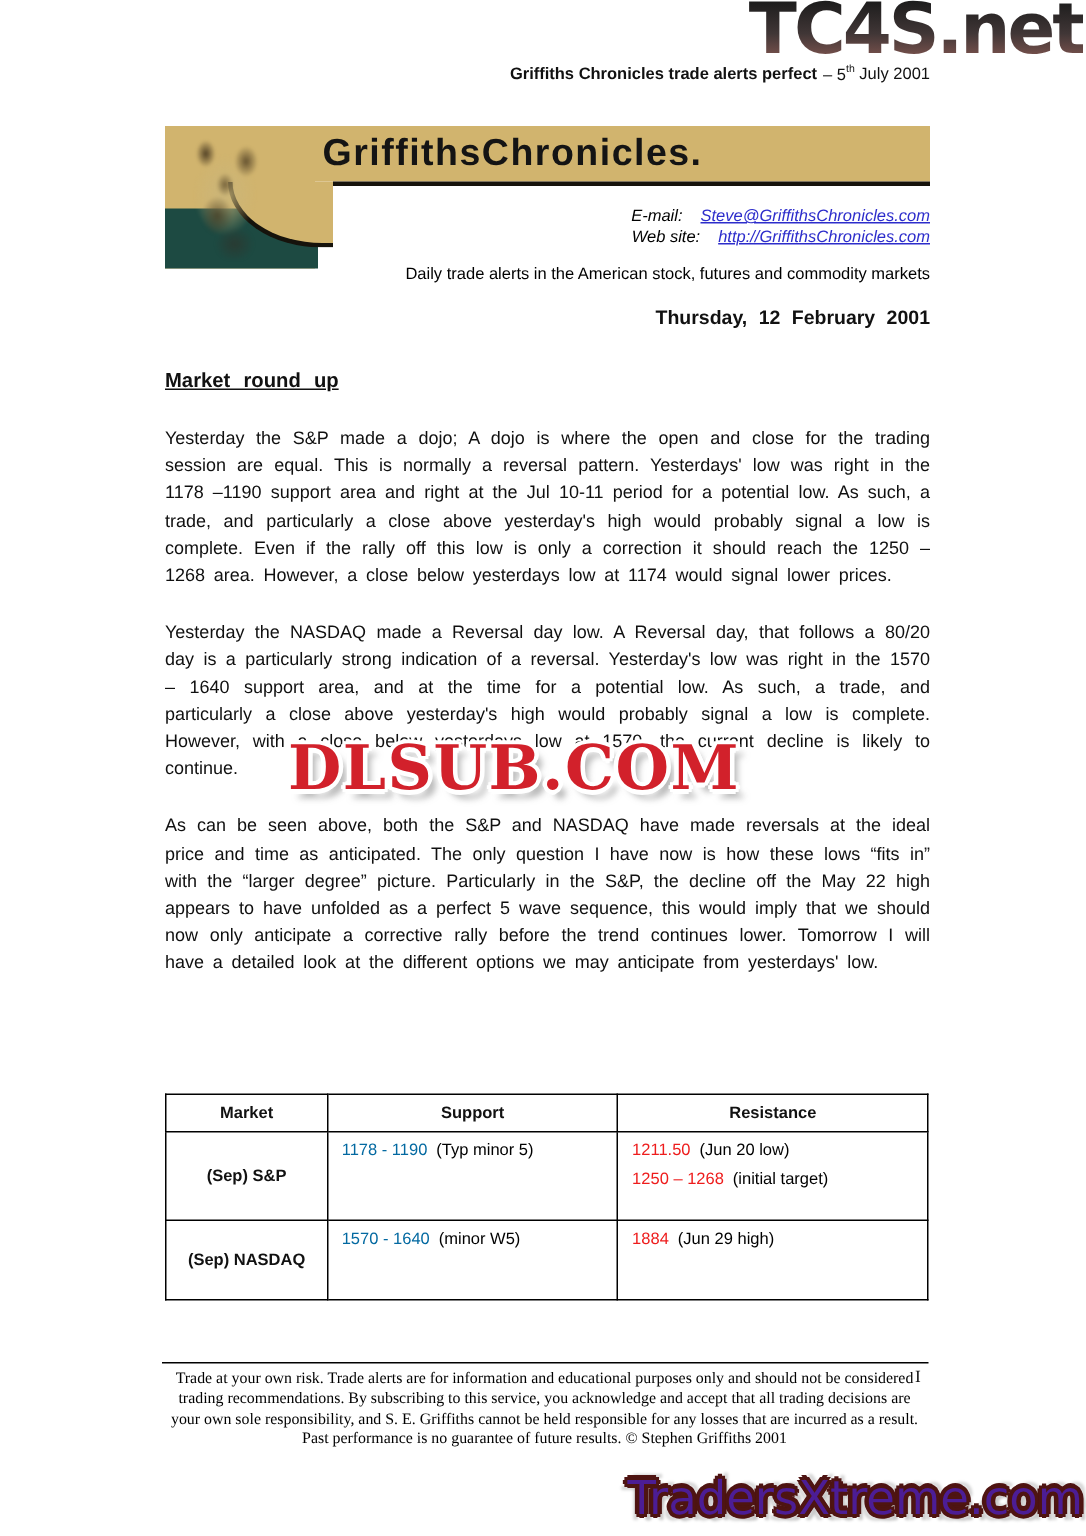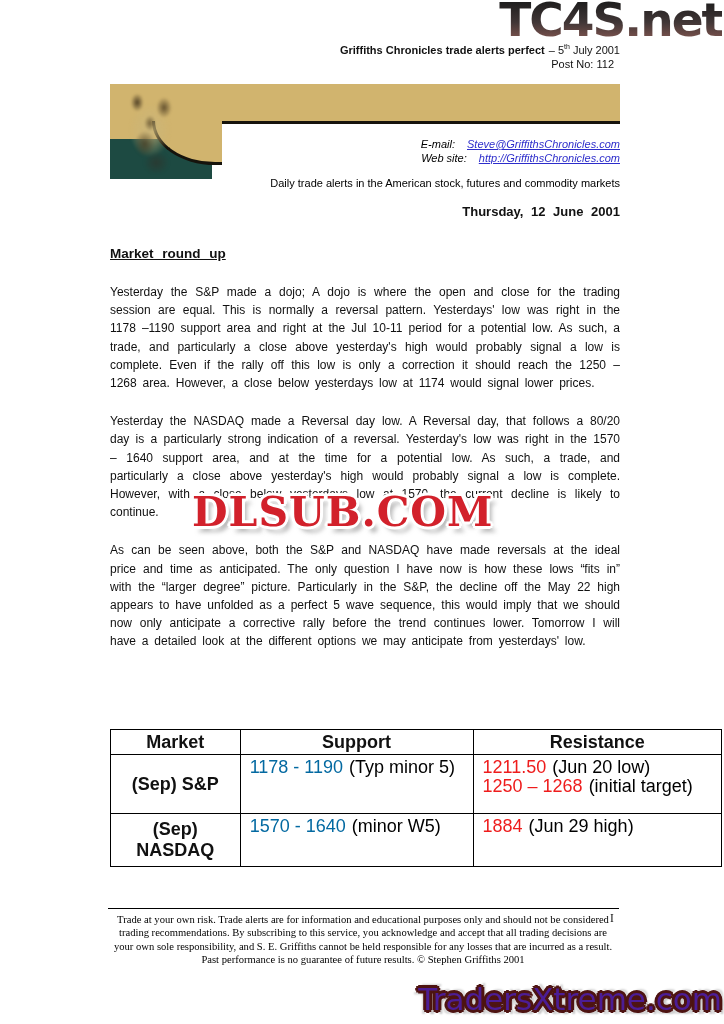--- a/index.html
+++ b/index.html
@@ -66,22 +66,22 @@
   .watermark { position:absolute; left:192px; top:488px; z-index:10;
     font-family:"DejaVu Serif", serif; font-weight:bold; font-size:41px; letter-spacing:1px;
     color:#d2212b;
     text-shadow:
       -2px -2px 0 #fff, 2px -2px 0 #fff, -2px 2px 0 #fff, 2px 2px 0 #fff,
       -3px 0 0 #fff, 3px 0 0 #fff, 0 3px 0 #fff, 0 -3px 0 #fff,
       5px 6px 4px rgba(125,125,125,.55);
   }
 
   
-  .market-table { position:absolute; left:110px; top:729px; width:612px;
-    border-collapse:collapse; font-size:18px;padding-left:28px; }
+  .market-table { position:absolute; left:110px; top:729px; width:509px;
+    border-collapse:collapse; font-size:11px;padding-left:28px; }
   .market-table th, .market-table td { border:1.4px solid #000; }
   .market-table th { height:22px; text-align:center; font-weight:bold; }
   .cell-market { text-align:center; font-weight:bold; vertical-align:middle; }
   .cell-levels { vertical-align:top; padding:3px 9px; line-height:19px; text-align:left; }
   .row-sp td { height:52px; }
   .row-nq td { height:46px; }
   .val-blue { color:#0369a1; }
   .val-red  { color:#ee1c1c; }
   .note { color:#000; margin-left:6px; }
 
@@ -104,44 +104,44 @@
 </style>
 </head>
 <body>
 
 <div class="tc4s">TC4S.net</div>
 
 <div class="report-header">
   <div class="line1">
     <span class="tb">Griffiths Chronicles trade alerts perfect</span><span class="dash">– 5</span><sup>th</sup><span> July 2001</span>
   </div>
-  <div class="post-no">Post No: 112</div>
 </div>
 
 <div class="masthead">
   <div class="band"></div>
   <div class="band-edge"></div>
   <div class="mast-left"></div>
   <div class="mast-teal"></div>
   <div class="mast-hook"></div>
   <div class="traders-photo"></div>
+  <div class="mast-title">GriffithsChronicles.</div>
 </div>
 
 <div class="contact">
   <div class="row">
     <span class="lbl">E-mail:</span><span class="link">Steve@GriffithsChronicles.com</span>
   </div>
   <div class="row">
     <span class="lbl">Web site:</span><span class="link">http://GriffithsChronicles.com</span>
   </div>
 </div>
 
 <div class="tagline">Daily trade alerts in the American stock, futures and commodity markets</div>
 
-<div class="doc-date">Thursday, 12 June 2001</div>
+<div class="doc-date">Thursday, 12 February 2001</div>
 
 <div class="round-up">Market round up</div>
 
 <div class="body-copy">
   <p>Yesterday the S&amp;P made a dojo; A dojo is where the open and close for the trading session are equal. This is normally a reversal pattern. Yesterdays' low was right in the 1178 –1190 support area and right at the Jul 10-11 period for a potential low. As such, a trade, and particularly a close above yesterday's high would probably signal a low is complete. Even if the rally off this low is only a correction it should reach the 1250 – 1268 area. However, a close below yesterdays low at 1174 would signal lower prices.</p>
   <p>Yesterday the NASDAQ made a Reversal day low. A Reversal day, that follows a 80/20 day is a particularly strong indication of a reversal. Yesterday's low was right in the 1570 – 1640 support area, and at the time for a potential low. As such, a trade, and particularly a close above yesterday's high would probably signal a low is complete. However, with a close below yesterdays low at 1570, the current decline is likely to continue.</p>
   <p>As can be seen above, both the S&amp;P and NASDAQ have made reversals at the ideal price and time as anticipated. The only question I have now is how these lows “fits in” with the “larger degree” picture. Particularly in the S&amp;P, the decline off the May 22 high appears to have unfolded as a perfect 5 wave sequence, this would imply that we should now only anticipate a corrective rally before the trend continues lower. Tomorrow I will have a detailed look at the different options we may anticipate from yesterdays' low.</p>
 </div>
 
 <div class="watermark">DLSUB.COM</div>

